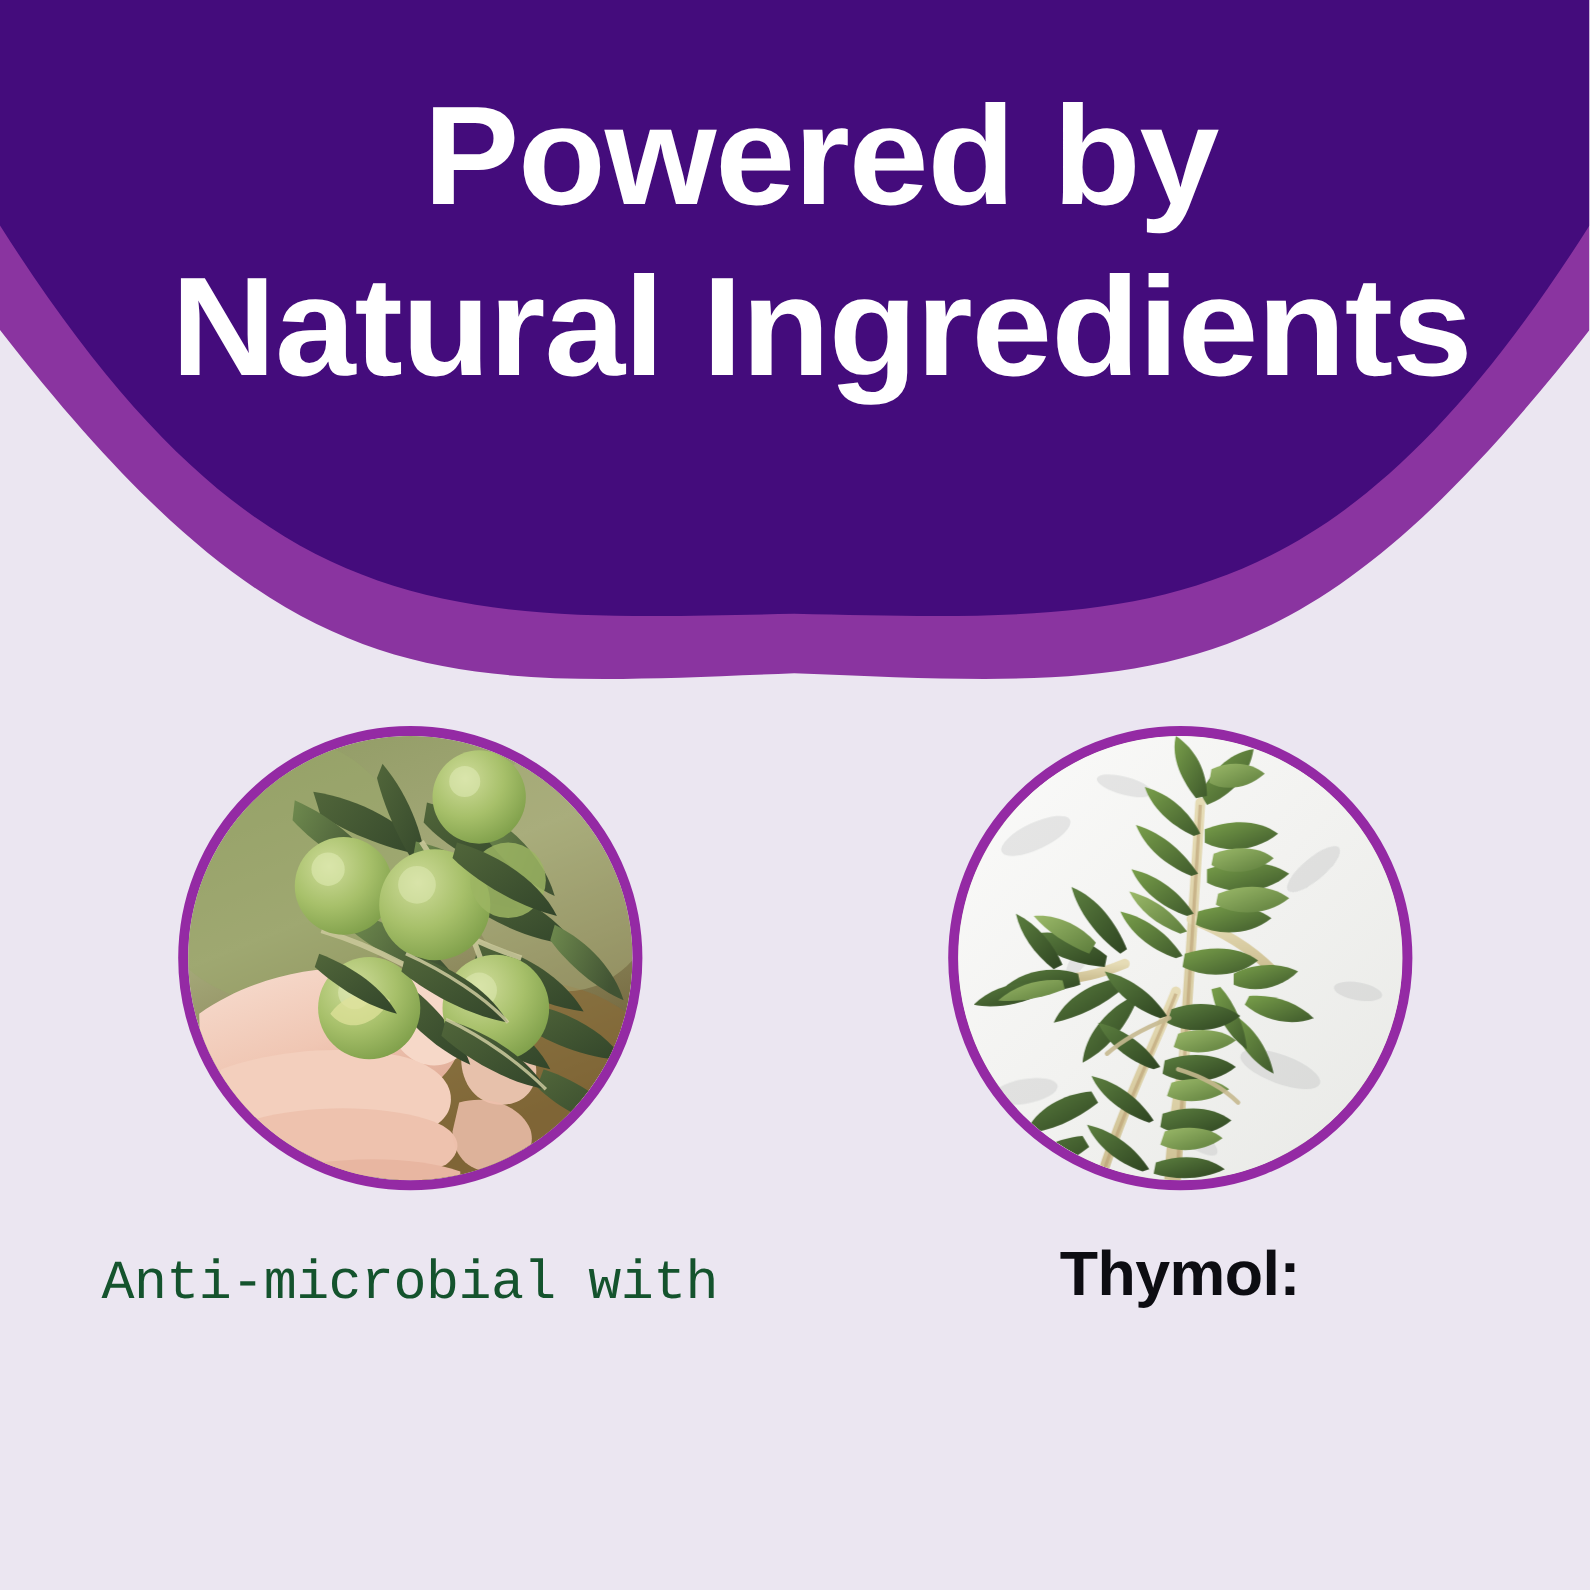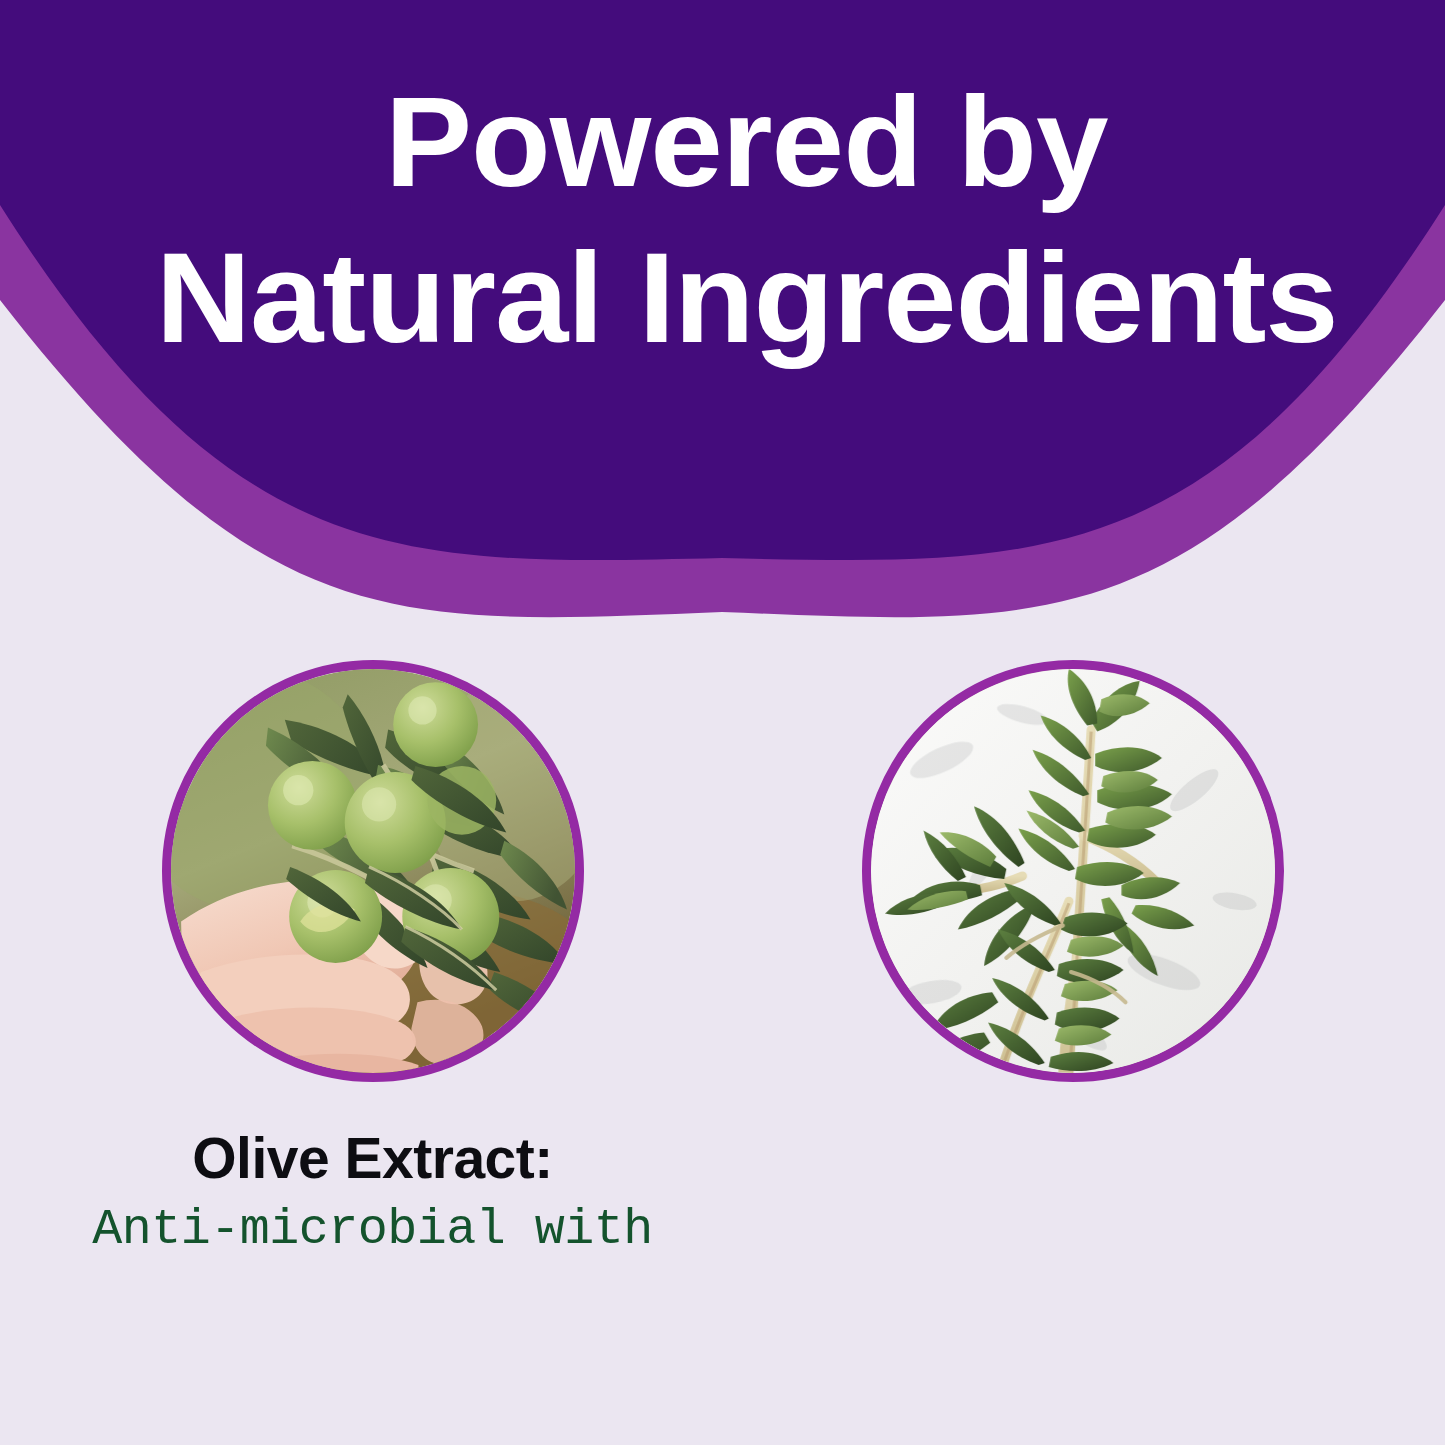--- a/index.html
+++ b/index.html
@@ -251,21 +251,20 @@
             </g>
             <g stroke="#d6d3a6" stroke-width="3" fill="none" opacity="0.8">
               <path d="M196,196 C232,212 268,236 288,258"></path>
               <path d="M232,255 C268,272 300,296 322,318"></path>
             </g>
           </svg>
         </div>
       </div>
 
       <div class="caption">
-        <div class="caption-title">Olive Extract:</div>
         <div class="caption-body">
           <span class="cb-line">Anti-microbial with</span>
         </div>
       </div>
     </div>
 
     <div class="card">
       <div class="photo-ring">
         <div class="photo-inner">
           <svg viewBox="0 0 400 400" preserveAspectRatio="xMidYMid slice" aria-hidden="true">
@@ -378,19 +377,20 @@
 
             <g stroke="#c6b98f" stroke-width="4" fill="none" stroke-linecap="round" opacity="0.9">
               <path d="M190,254 C170,262 150,272 134,286"></path>
               <path d="M198,300 C218,306 238,316 252,330"></path>
             </g>
           </svg>
         </div>
       </div>
 
       <div class="caption">
+        <div class="caption-title">Thymol:</div>
         <div class="caption-body">
         </div>
       </div>
     </div>
 
   </div>
 </div>
 
 </body></html>

